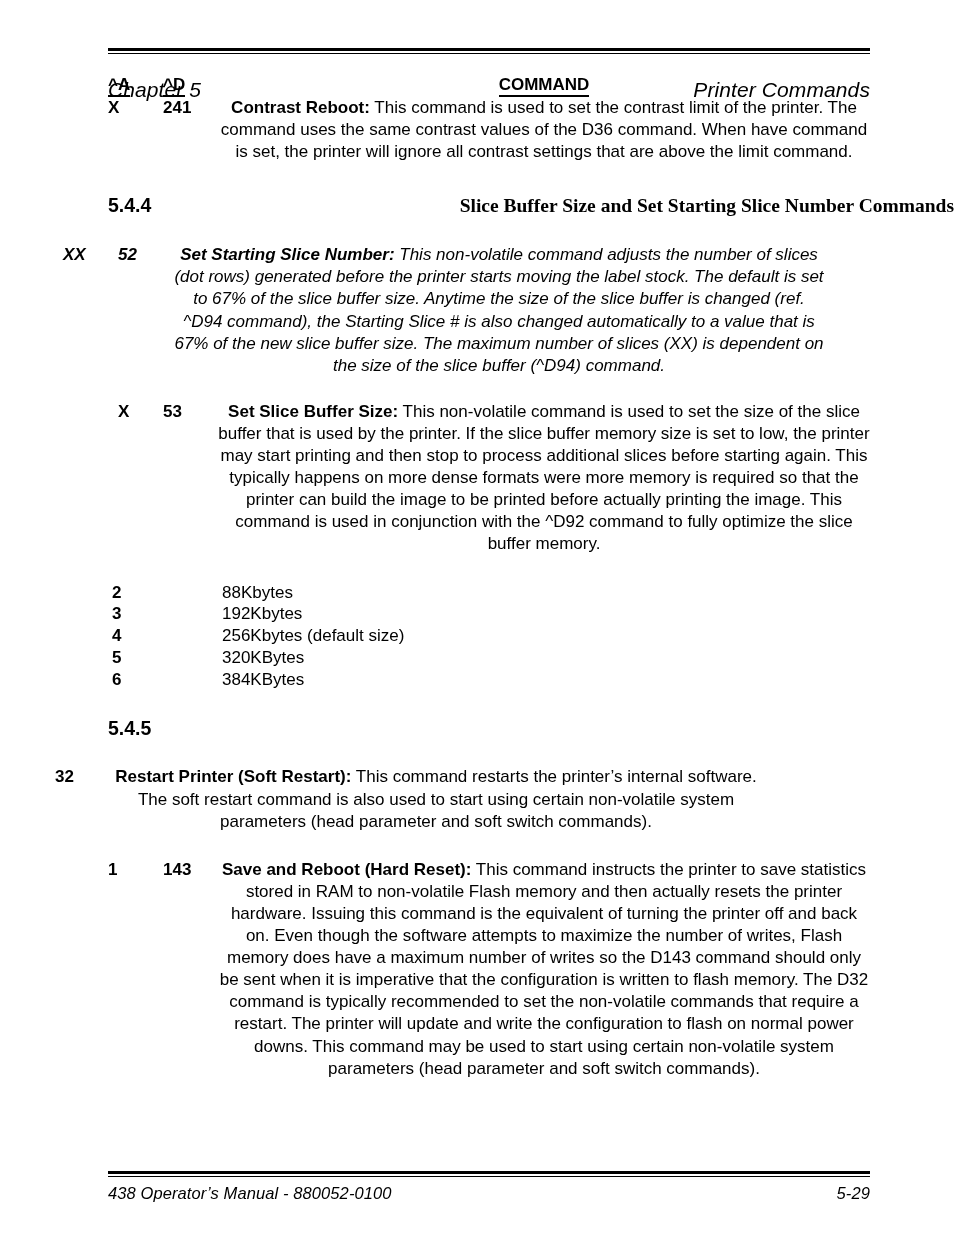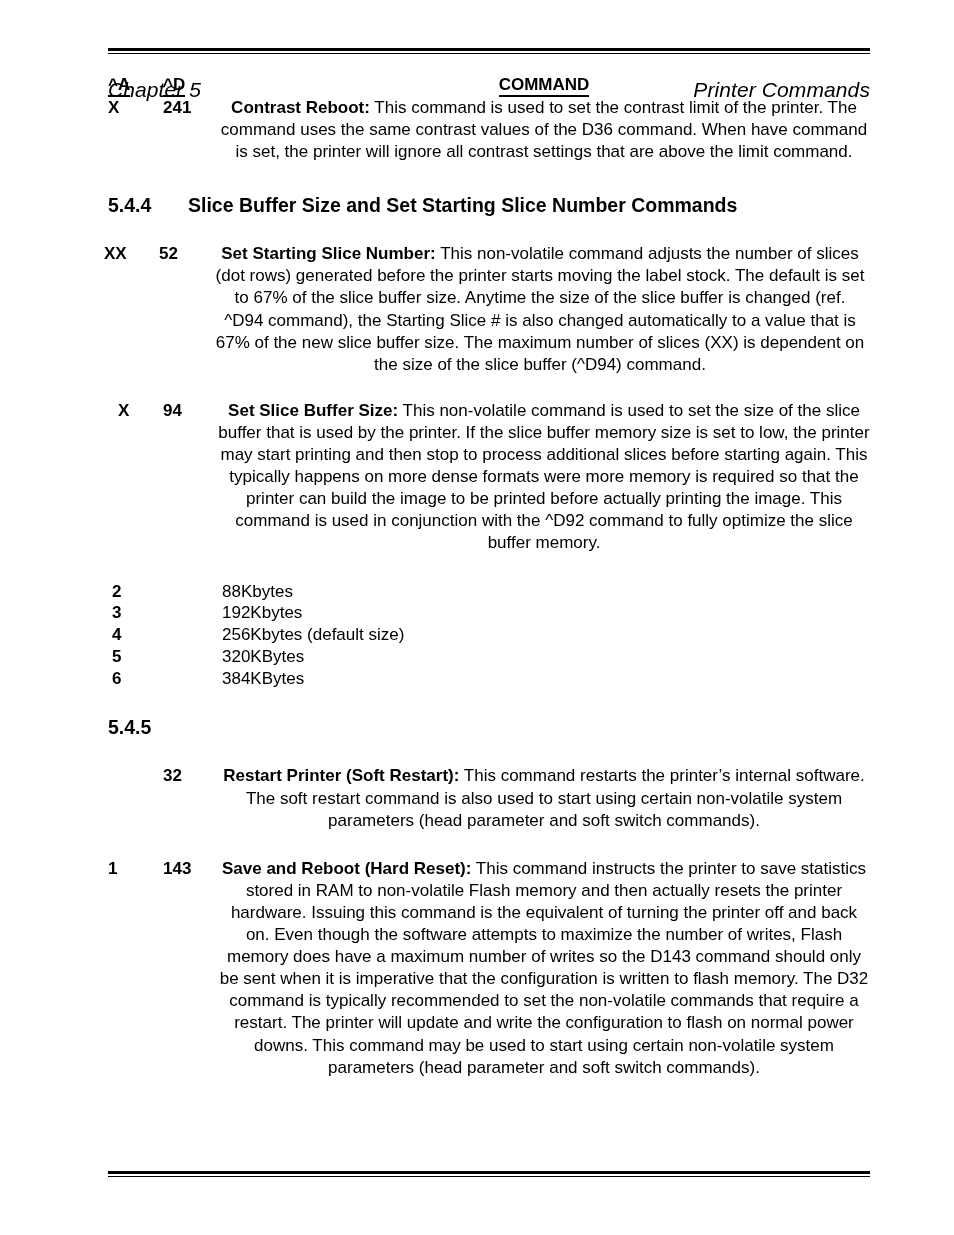--- a/index.html
+++ b/index.html
@@ -110,41 +110,43 @@
   .cmd-head .col-d span,
   .cmd-head .col-cmd span {
     display: inline-block;
     border-bottom: 2px solid #000000;
     padding-bottom: 0px;
     line-height: 20px;
     font-weight: bold;
   }
 
   .row-161 { padding-left: 108px; }
-  .row-92  { padding-left: 104px; margin-top: 0; }
+  .row-92  { padding-left: 63px; margin-top: 0; font-style: italic; }
   .row-94  { padding-left: 108px; }
   .row-94 .col-a { padding-left: 10px; }
-  .row-32  { padding-left: 108px; }
+  .row-32  { }
   .row-143 { padding-left: 108px; }
   .row-143 .col-a { padding-left: 0px; }
 
   
   .section-heading {
     display: flex;
     align-items: baseline;
     padding-left: 108px;
     font-weight: bold;
     font-size: 19.5px;
     line-height: 24px;
+    justify-content: space-between;
   }
   .section-heading .sec-num {
     flex: 0 0 80px;
   }
   .section-heading .sec-title {
     flex: 0 1 auto;
+    font-family: Liberation Serif, serif;
   }
 
   
   .buf-list { padding-left: 108px; }
   .buf-row {
     display: flex;
     align-items: baseline;
     font-size: 17px;
     line-height: 21.8px;
   }
@@ -201,21 +203,21 @@
     <div class="cmd-row row-92">
       <div class="col-a">XX</div>
       <div class="col-d">52</div>
       <div class="col-cmd"><b>Set Starting Slice Number:</b><span> This non-volatile command adjusts the number of slices (dot rows) generated before the printer starts moving the label stock.  The default is set to 67% of the slice buffer size.   Anytime the size of the slice buffer is changed (ref. ^D94 command), the Starting Slice # is also changed automatically to a value that is 67% of the new slice buffer size.   The maximum number of slices (XX) is dependent on the size of the slice buffer (^D94) command.</span></div>
     </div>
 
     <div class="sp-24"></div>
 
     <div class="cmd-row row-94">
       <div class="col-a">X</div>
-      <div class="col-d">94</div>
+      <div class="col-d">53</div>
       <div class="col-cmd"><b>Set Slice Buffer Size:</b><span>  This non-volatile command is used to set the size of the slice buffer that is used by the printer.  If the slice buffer memory size is set to low, the printer may start printing and then stop to process additional slices before starting again.  This typically happens on more dense formats were more memory is required so that the printer can build the image to be printed before actually printing the image.  This command is used in conjunction with the ^D92 command to fully optimize the slice buffer memory.</span></div>
     </div>
 
     <div class="sp-26"></div>
 
     <div class="buf-list">
       <div class="buf-row">
         <span class="buf-code">2</span>
         <span class="buf-val">88Kbytes</span>
       </div>
@@ -259,14 +261,18 @@
       <div class="col-cmd"><b>Save and Reboot (Hard Reset):</b><span>  This command instructs the printer to save statistics stored in RAM to non-volatile Flash memory and then actually resets the printer hardware.  Issuing this command is the equivalent of turning the printer off and back on.  Even though the software attempts to maximize the number of writes, Flash memory does have a maximum number of writes so the D143 command should only be sent when it is imperative that the configuration is written to flash memory.  The D32 command is typically recommended to set the non-volatile commands that require a restart.  The printer will update and write the configuration to flash on normal power downs.  This command may be used to start using certain non-volatile system parameters (head parameter and soft switch commands).</span></div>
     </div>
 
   </div>
 
   <div class="rule-double" id="foot-rule">
     <div class="thick"></div>
     <div class="gap"></div>
     <div class="thin"></div>
   </div>
+  <div class="running-foot">
+    <span>438 Operator’s Manual - 880052-0100</span>
+    <span>5-29</span>
+  </div>
 
 </div>
 
 </body></html>

